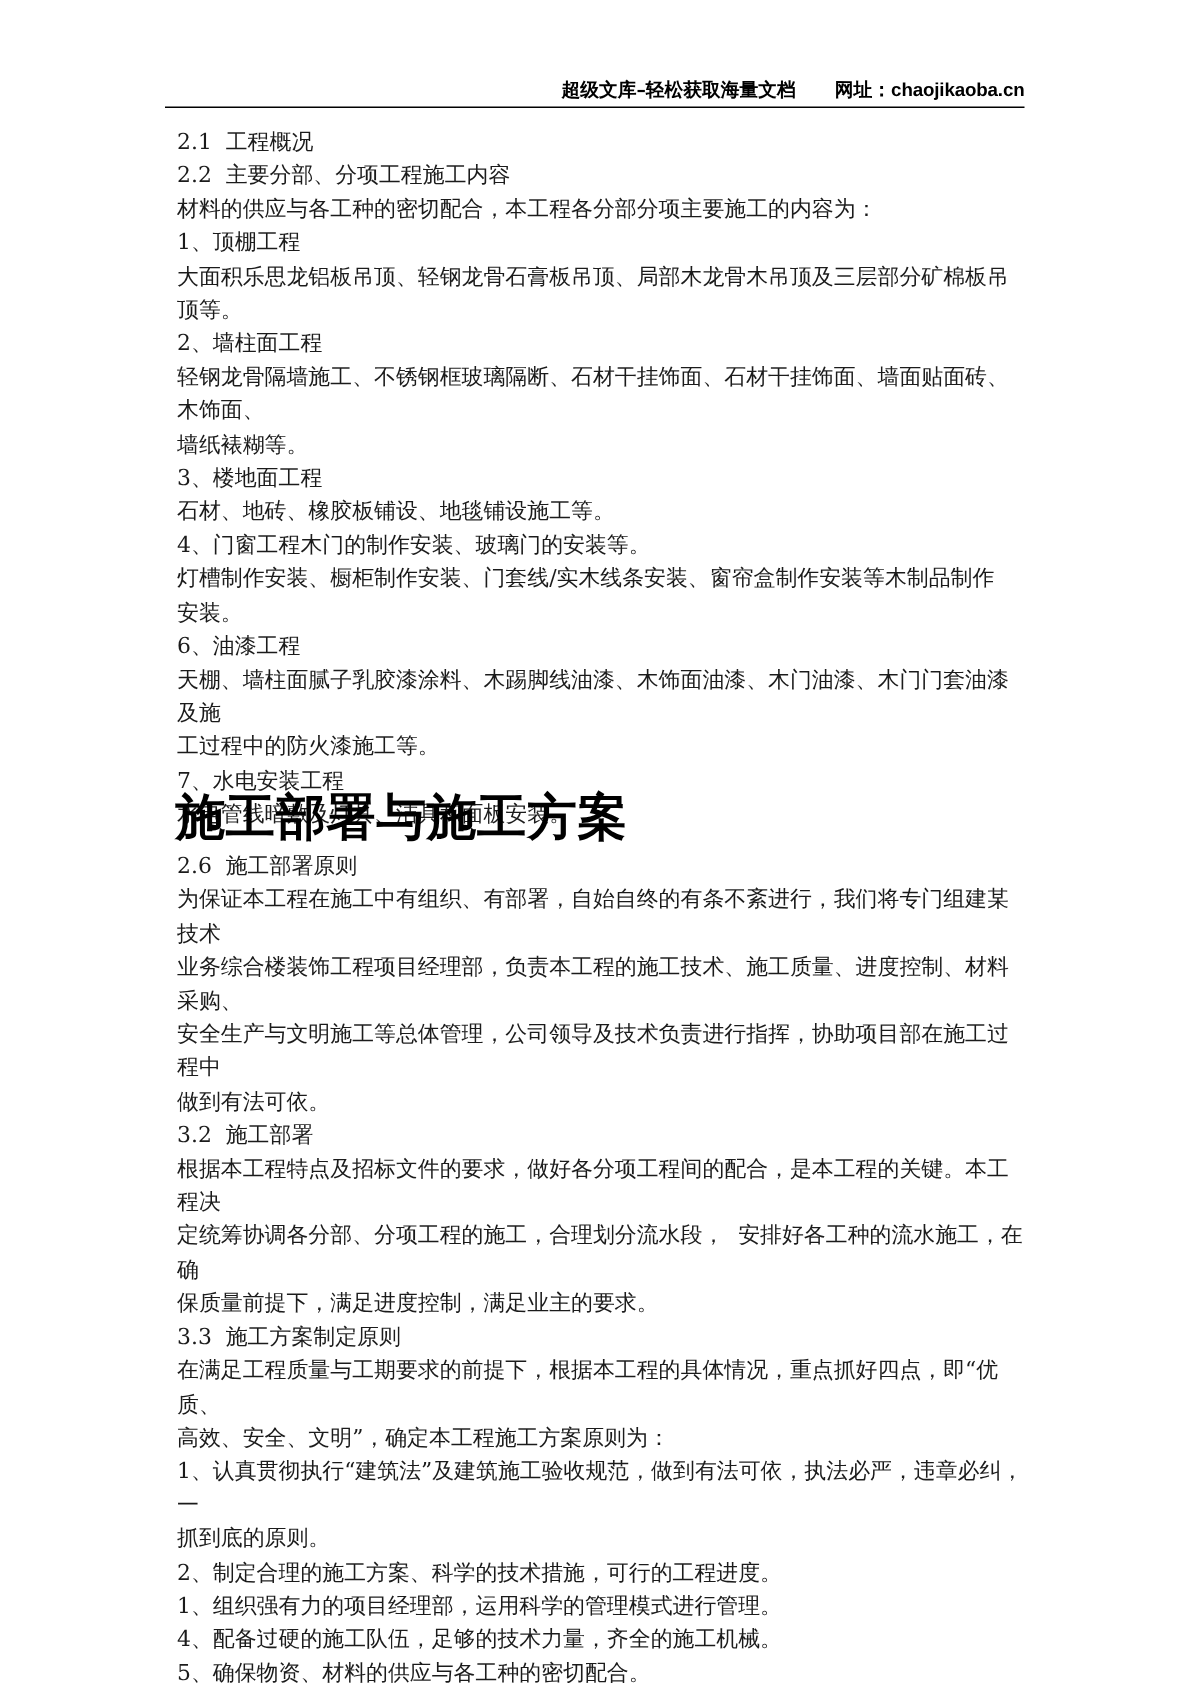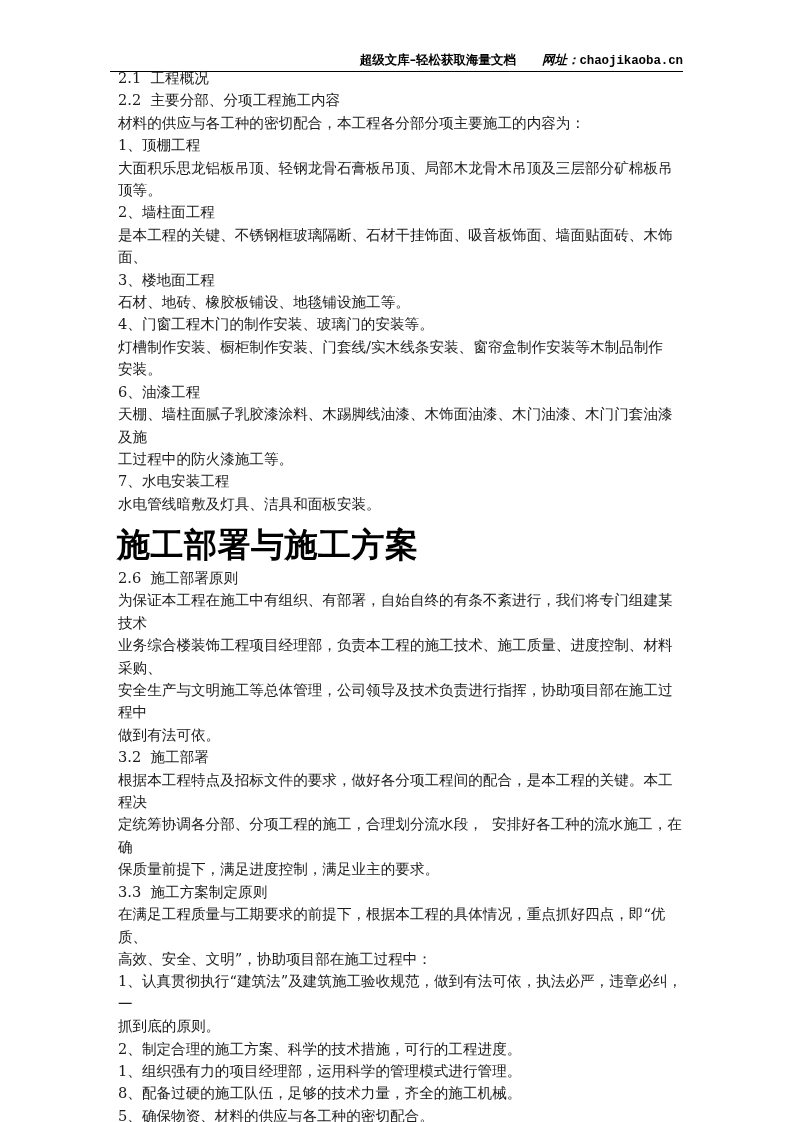--- a/index.html
+++ b/index.html
@@ -41,40 +41,39 @@
   }
   .page-header .hdr-title {
     letter-spacing: 0px;
   }
   .page-header .hdr-gap {
     display: inline-block;
     width: 26px;
   }
   .page-header .hdr-url-label {
     letter-spacing: 0px;
-    font-style: italic;
   }
   .page-header .hdr-url {
-    font-family: Liberation Mono, monospace;
+    font-family: Liberation Sans, sans-serif;
     letter-spacing: -0.1px;
   }
   .header-rule {
     position: absolute;
     left: 110px;
     top: 71px;
     width: 573px;
     height: 0;
     border-top: 1.2px solid #000000;
   }
 
   
   .body-block {
     position: absolute;
     left: 118px;
-    top: 67px;
+    top: 84px;
     width: 566px;
   }
 
   .ln {
     font-size: 14.6px;
     line-height: 22.4px;
     color: #1b1b1b;
     white-space: pre-wrap;
     text-align: left;
     font-family: "DejaVu Serif", "Liberation Serif", serif;
@@ -118,21 +117,22 @@
   </div>
   <div class="header-rule"></div>
 
   <div class="body-block">
     <div class="ln">2.1  工程概况</div>
     <div class="ln">2.2  主要分部、分项工程施工内容</div>
     <div class="ln">材料的供应与各工种的密切配合，本工程各分部分项主要施工的内容为：</div>
     <div class="ln num-head">1、顶棚工程</div>
     <div class="ln">大面积乐思龙铝板吊顶、轻钢龙骨石膏板吊顶、局部木龙骨木吊顶及三层部分矿棉板吊顶等。</div>
     <div class="ln num-head">2、墙柱面工程</div>
-    <div class="ln">是本工程的关键、不锈钢框玻璃隔断、石材干挂饰面、吸音板饰面、墙面贴面砖、木饰面、</div>
+    <div class="ln">轻钢龙骨隔墙施工、不锈钢框玻璃隔断、石材干挂饰面、石材干挂饰面、墙面贴面砖、木饰面、</div>
+    <div class="ln">墙纸裱糊等。</div>
     <div class="ln num-head">3、楼地面工程</div>
     <div class="ln">石材、地砖、橡胶板铺设、地毯铺设施工等。</div>
     <div class="ln num-head">4、门窗工程木门的制作安装、玻璃门的安装等。</div>
     <div class="ln">灯槽制作安装、橱柜制作安装、门套线/实木线条安装、窗帘盒制作安装等木制品制作</div>
     <div class="ln">安装。</div>
     <div class="ln num-head">6、油漆工程</div>
     <div class="ln">天棚、墙柱面腻子乳胶漆涂料、木踢脚线油漆、木饰面油漆、木门油漆、木门门套油漆及施</div>
     <div class="ln">工过程中的防火漆施工等。</div>
     <div class="ln num-head">7、水电安装工程</div>
     <div class="ln">水电管线暗敷及灯具、洁具和面板安装。</div>
@@ -145,23 +145,23 @@
     <div class="ln">为保证本工程在施工中有组织、有部署，自始自终的有条不紊进行，我们将专门组建某技术</div>
     <div class="ln">业务综合楼装饰工程项目经理部，负责本工程的施工技术、施工质量、进度控制、材料采购、</div>
     <div class="ln">安全生产与文明施工等总体管理，公司领导及技术负责进行指挥，协助项目部在施工过程中</div>
     <div class="ln">做到有法可依。</div>
     <div class="ln">3.2  施工部署</div>
     <div class="ln">根据本工程特点及招标文件的要求，做好各分项工程间的配合，是本工程的关键。本工程决</div>
     <div class="ln">定统筹协调各分部、分项工程的施工，合理划分流水段，  安排好各工种的流水施工，在确</div>
     <div class="ln">保质量前提下，满足进度控制，满足业主的要求。</div>
     <div class="ln">3.3  施工方案制定原则</div>
     <div class="ln">在满足工程质量与工期要求的前提下，根据本工程的具体情况，重点抓好四点，即“优质、</div>
-    <div class="ln">高效、安全、文明”，协助项目部在施工过程中：</div>
+    <div class="ln">高效、安全、文明”，确定本工程施工方案原则为：</div>
     <div class="ln num-head">1、认真贯彻执行“建筑法”及建筑施工验收规范，做到有法可依，执法必严，违章必纠，一</div>
     <div class="ln">抓到底的原则。</div>
     <div class="ln num-head">2、制定合理的施工方案、科学的技术措施，可行的工程进度。</div>
     <div class="ln num-head">1、组织强有力的项目经理部，运用科学的管理模式进行管理。</div>
-    <div class="ln num-head">8、配备过硬的施工队伍，足够的技术力量，齐全的施工机械。</div>
+    <div class="ln num-head">4、配备过硬的施工队伍，足够的技术力量，齐全的施工机械。</div>
     <div class="ln num-head">5、确保物资、材料的供应与各工种的密切配合。</div>
 
   </div>
 
 </div>
 
 </body></html>

